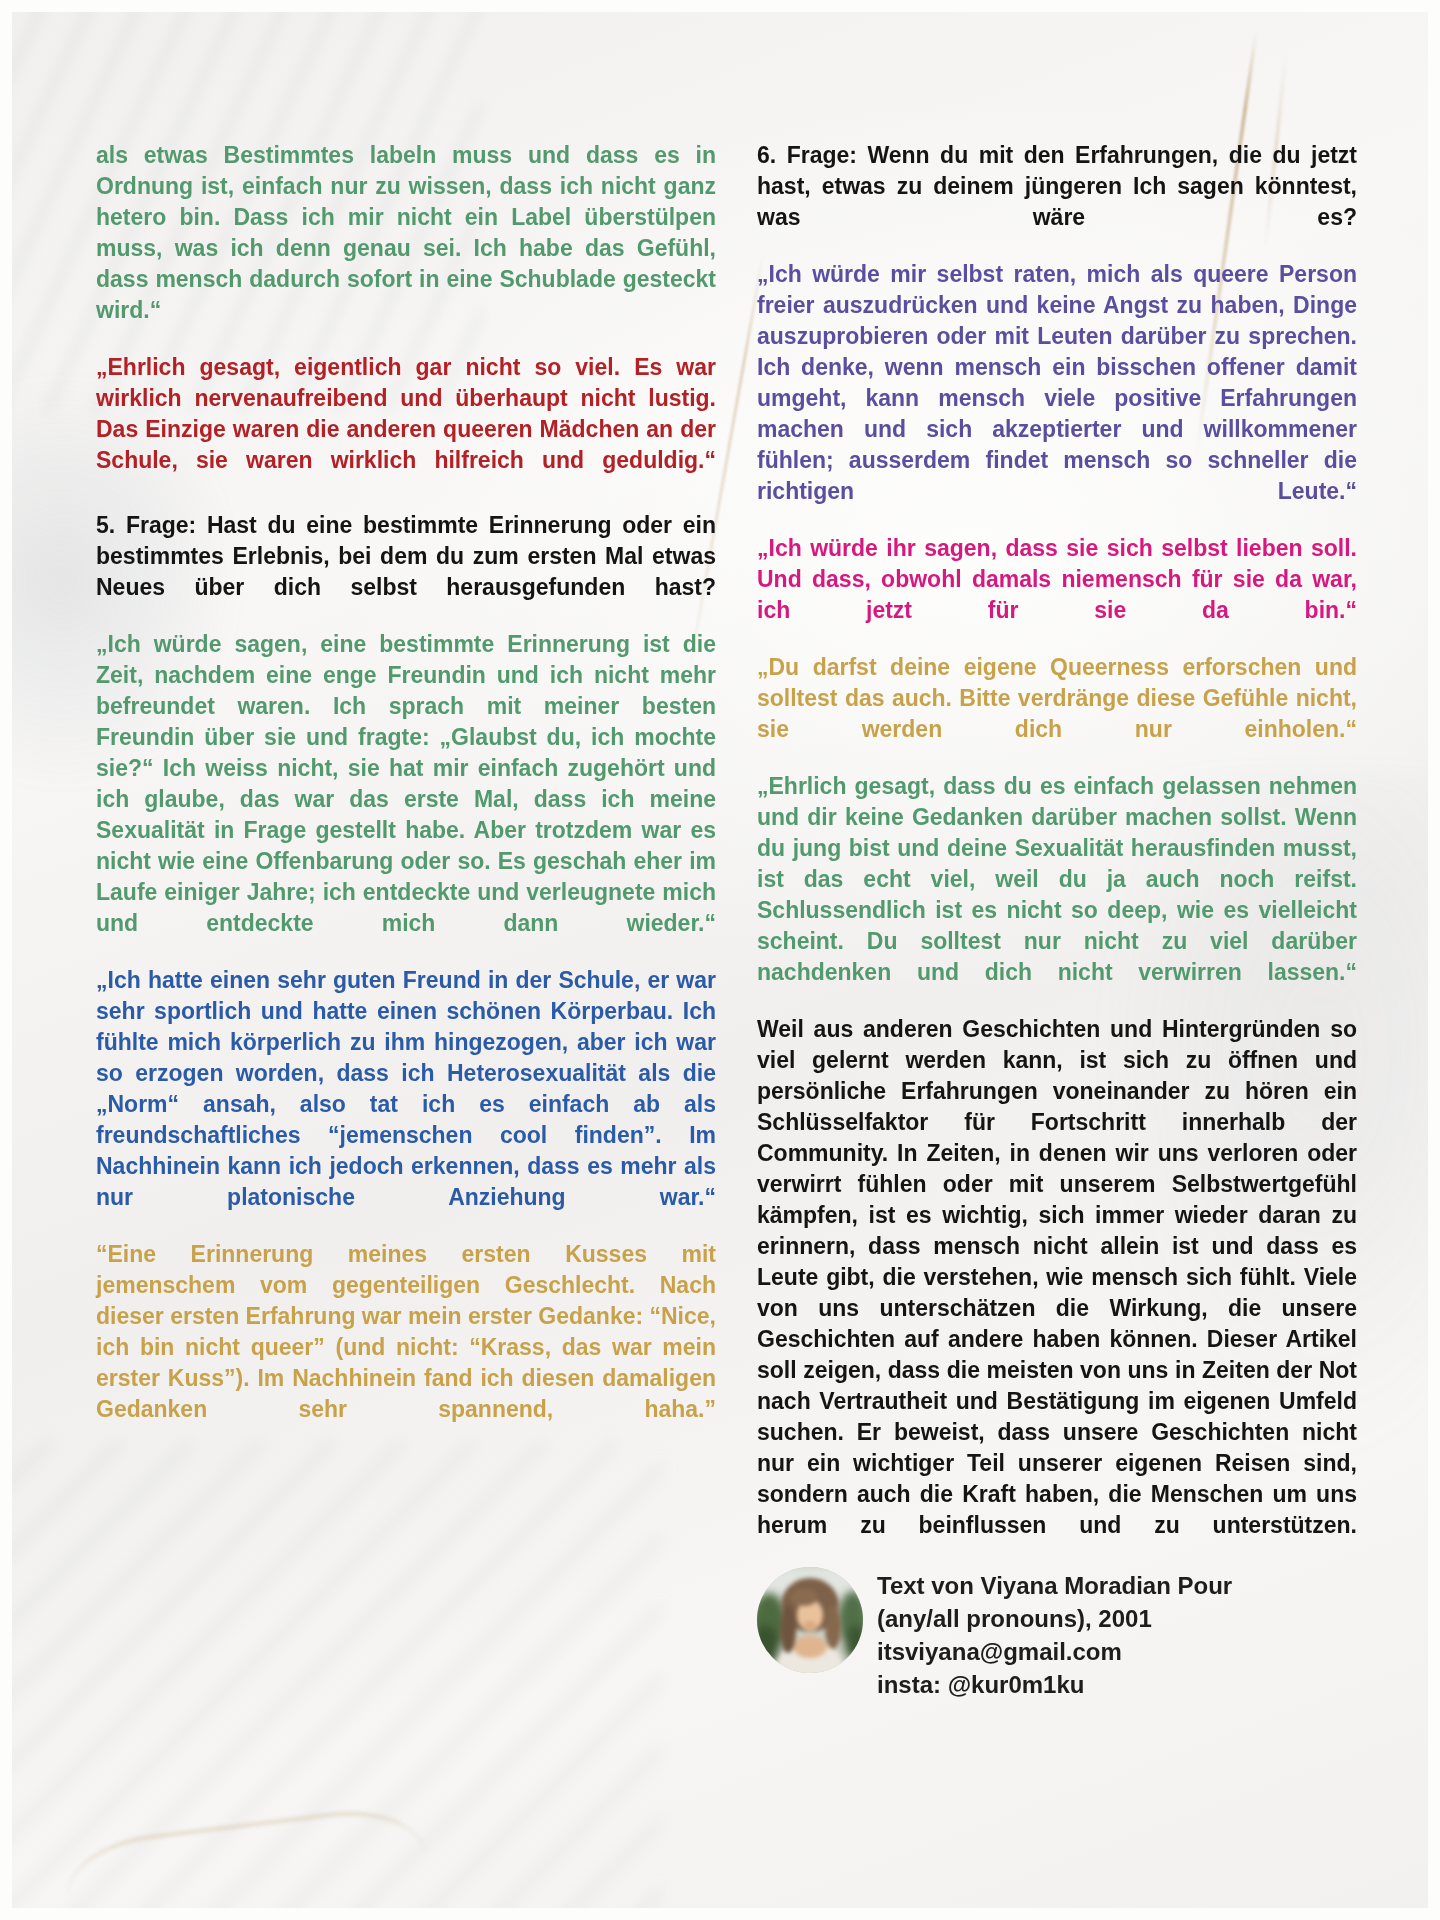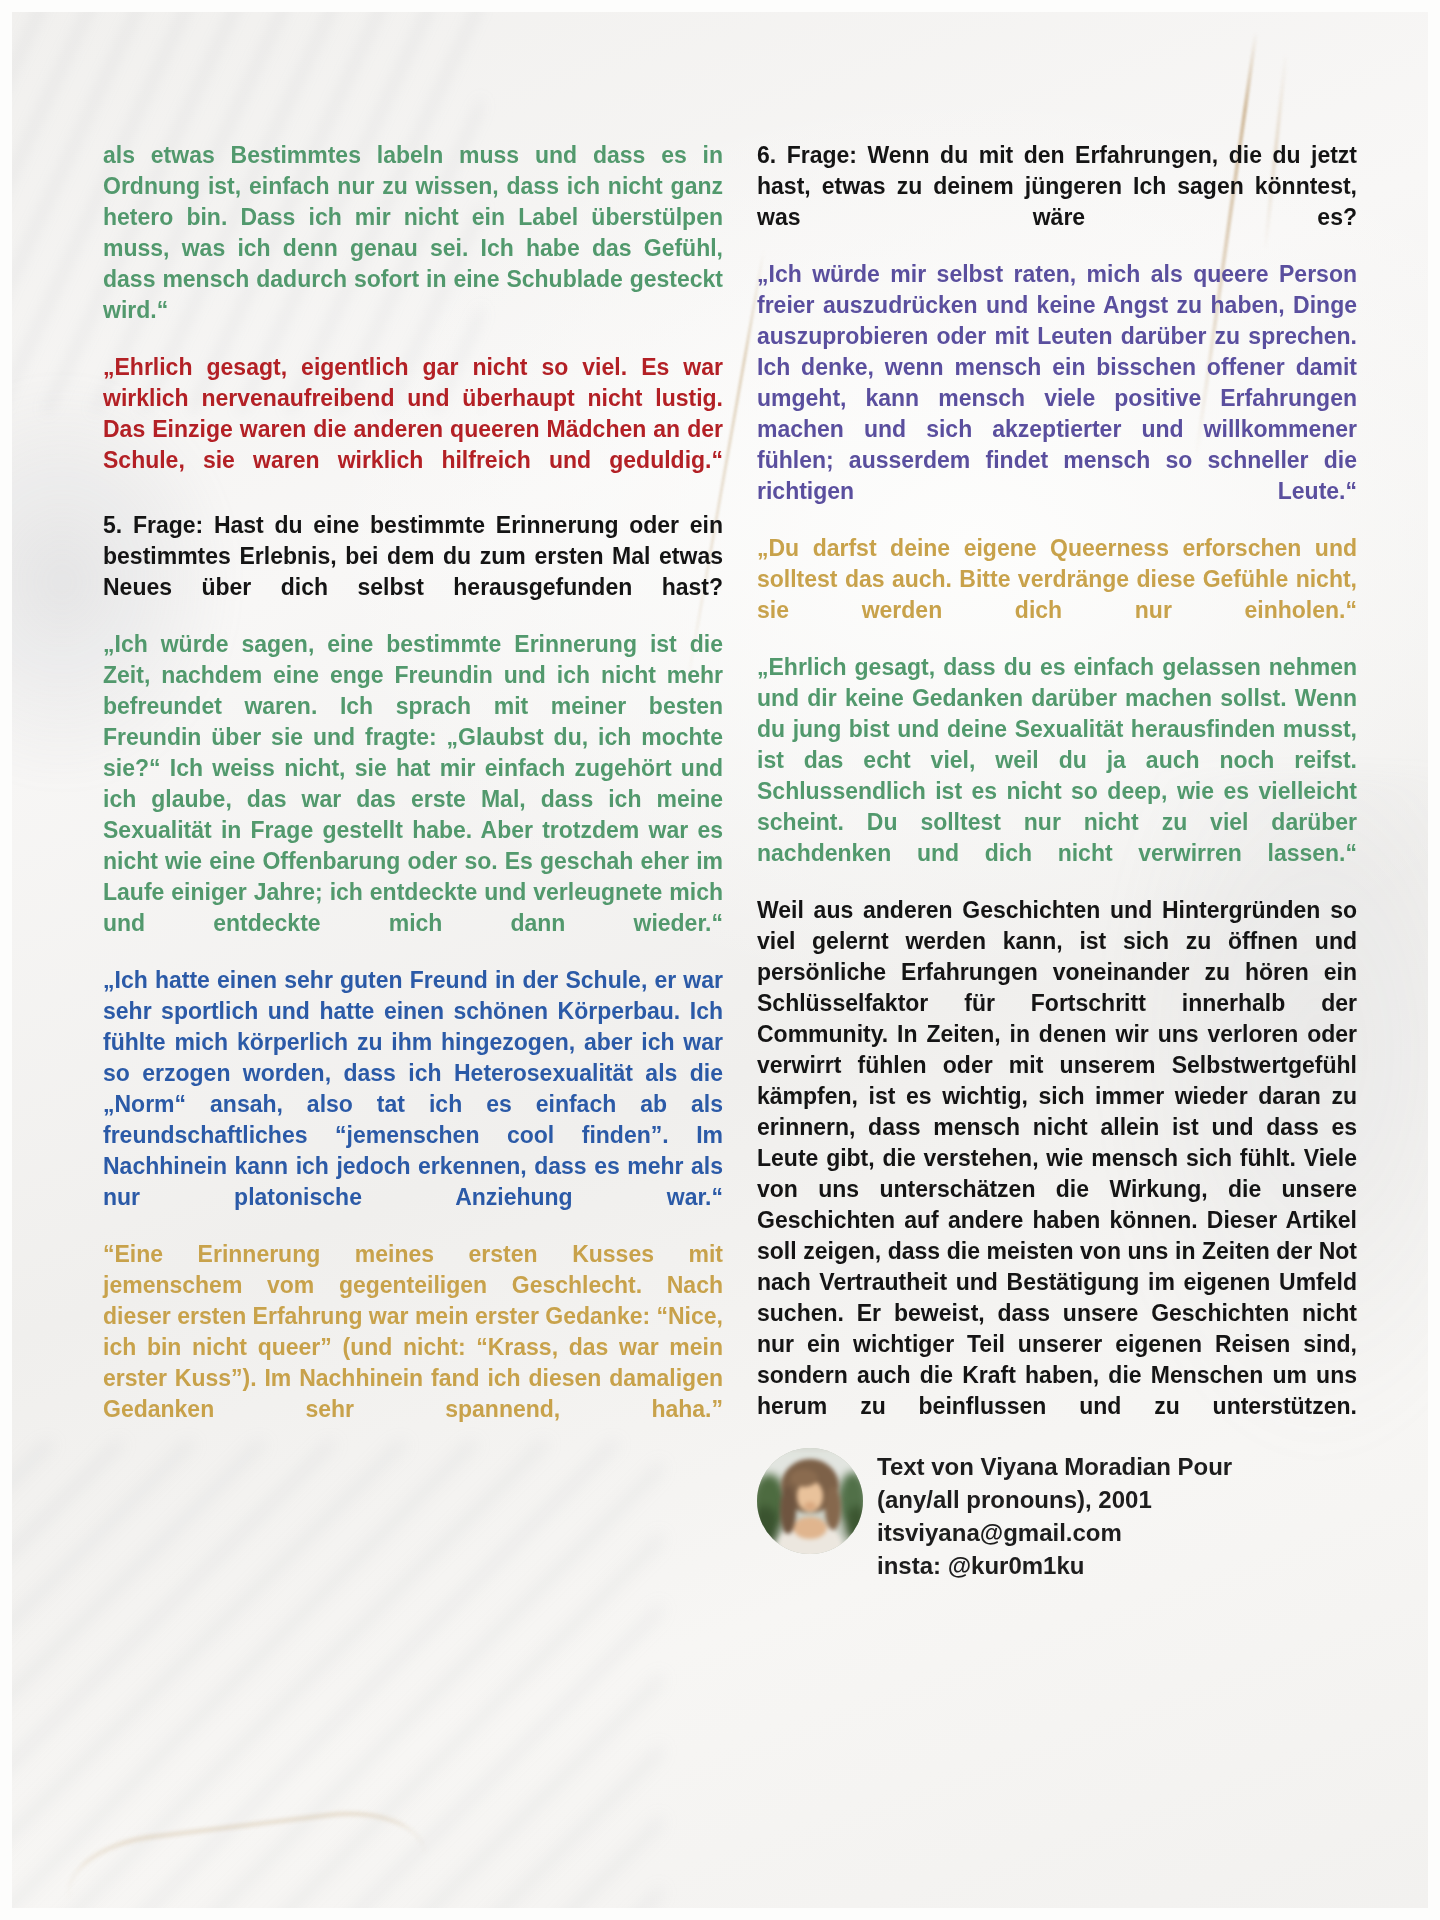--- a/index.html
+++ b/index.html
@@ -66,21 +66,21 @@
 
   .col {
     position: absolute; top: 140px;
     font-weight: 700;
     font-size: 23px;
     line-height: 31px;
     text-align: justify;
     text-align-last: justify;
     -moz-text-align-last: justify;
   }
-  .col-left  { left: 103px; width: 620px; }
+  .col-left  { left: 96px; width: 620px; }
   .col-right { left: 757px; width: 600px; }
   .col p { margin: 0 0 26px 0; }
   .question { margin-top: 34px !important; }
   .question-first { margin-top: 0 !important; }
 
   .credit {
     display: flex;
     align-items: flex-start;
     margin-top: 26px;
     text-align: left;
@@ -124,20 +124,21 @@
     <p style="color: rgb(179, 32, 37);">„Ehrlich gesagt, eigentlich gar nicht so viel. Es war wirklich nervenaufreibend und überhaupt nicht lustig. Das Einzige waren die anderen queeren Mädchen an der Schule, sie waren wirklich hilfreich und geduldig.“</p>
     <p class="question" style="color: rgb(20, 20, 20);">5. Frage: Hast du eine bestimmte Erinnerung oder ein bestimmtes Erlebnis, bei dem du zum ersten Mal etwas Neues über dich selbst herausgefunden hast?</p>
     <p style="color: rgb(82, 153, 109);">„Ich würde sagen, eine bestimmte Erinnerung ist die Zeit, nachdem eine enge Freundin und ich nicht mehr befreundet waren. Ich sprach mit meiner besten Freundin über sie und fragte: „Glaubst du, ich mochte sie?“ Ich weiss nicht, sie hat mir einfach zugehört und ich glaube, das war das erste Mal, dass ich meine Sexualität in Frage gestellt habe. Aber trotzdem war es nicht wie eine Offenbarung oder so. Es geschah eher im Laufe einiger Jahre; ich entdeckte und verleugnete mich und entdeckte mich dann wieder.“</p>
     <p style="color: rgb(43, 90, 167);">„Ich hatte einen sehr guten Freund in der Schule, er war sehr sportlich und hatte einen schönen Körperbau. Ich fühlte mich körperlich zu ihm hingezogen, aber ich war so erzogen worden, dass ich Heterosexualität als die „Norm“ ansah, also tat ich es einfach ab als freundschaftliches “jemenschen cool finden”. Im Nachhinein kann ich jedoch erkennen, dass es mehr als nur platonische Anziehung war.“</p>
     <p style="color: rgb(200, 162, 75);">“Eine Erinnerung meines ersten Kusses mit jemenschem vom gegenteiligen Geschlecht. Nach dieser ersten Erfahrung war mein erster Gedanke: “Nice, ich bin nicht queer” (und nicht: “Krass, das war mein erster Kuss”). Im Nachhinein fand ich diesen damaligen Gedanken sehr spannend, haha.”</p>
   </div>
 
   <div class="col col-right">
     <p class="question question-first" style="color: rgb(20, 20, 20);">6. Frage: Wenn du mit den Erfahrungen, die du jetzt hast, etwas zu deinem jüngeren Ich sagen könntest, was wäre es?</p>
     <p style="color: rgb(90, 79, 158);">„Ich würde mir selbst raten, mich als queere Person freier auszudrücken und keine Angst zu haben, Dinge auszuprobieren oder mit Leuten darüber zu sprechen. Ich denke, wenn mensch ein bisschen offener damit umgeht, kann mensch viele positive Erfahrungen machen und sich akzeptierter und willkommener fühlen; ausserdem findet mensch so schneller die richtigen Leute.“</p>
+    <p style="color: rgb(214, 24, 127);">„Ich würde ihr sagen, dass sie sich selbst lieben soll. Und dass, obwohl damals niemensch für sie da war, ich jetzt für sie da bin.“</p>
     <p style="color: rgb(200, 162, 75);">„Du darfst deine eigene Queerness erforschen und solltest das auch. Bitte verdränge diese Gefühle nicht, sie werden dich nur einholen.“</p>
     <p style="color: rgb(82, 153, 109);">„Ehrlich gesagt, dass du es einfach gelassen nehmen und dir keine Gedanken darüber machen sollst. Wenn du jung bist und deine Sexualität herausfinden musst, ist das echt viel, weil du ja auch noch reifst. Schlussendlich ist es nicht so deep, wie es vielleicht scheint. Du solltest nur nicht zu viel darüber nachdenken und dich nicht verwirren lassen.“</p>
     <p style="color: rgb(20, 20, 20);">Weil aus anderen Geschichten und Hintergründen so viel gelernt werden kann, ist sich zu öffnen und persönliche Erfahrungen voneinander zu hören ein Schlüsselfaktor für Fortschritt innerhalb der Community. In Zeiten, in denen wir uns verloren oder verwirrt fühlen oder mit unserem Selbstwertgefühl kämpfen, ist es wichtig, sich immer wieder daran zu erinnern, dass mensch nicht allein ist und dass es Leute gibt, die verstehen, wie mensch sich fühlt. Viele von uns unterschätzen die Wirkung, die unsere Geschichten auf andere haben können. Dieser Artikel soll zeigen, dass die meisten von uns in Zeiten der Not nach Vertrautheit und Bestätigung im eigenen Umfeld suchen. Er beweist, dass unsere Geschichten nicht nur ein wichtiger Teil unserer eigenen Reisen sind, sondern auch die Kraft haben, die Menschen um uns herum zu beinflussen und zu unterstützen.</p>
 
     <div class="credit">
       <div class="avatar">
         <svg viewBox="0 0 106 106">
           <rect x="0" y="0" width="106" height="106" fill="#ccd0c6"></rect>
           <g style="filter: blur(4px)">
             <rect x="0" y="0" width="106" height="40" fill="#e2e5e0"></rect>

